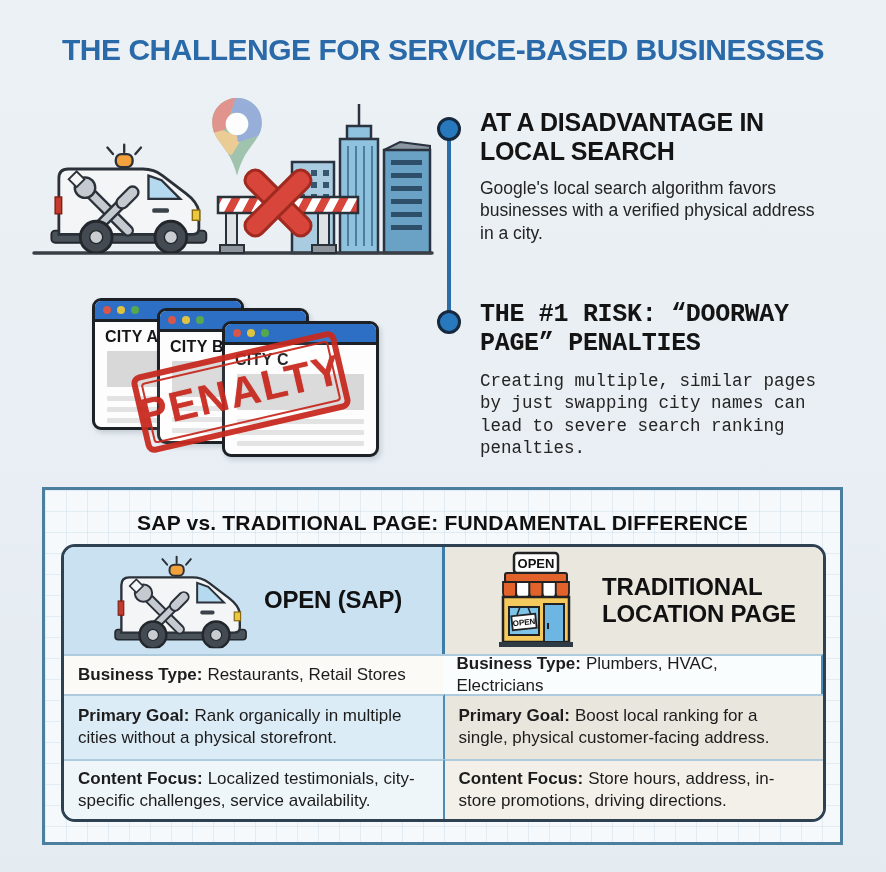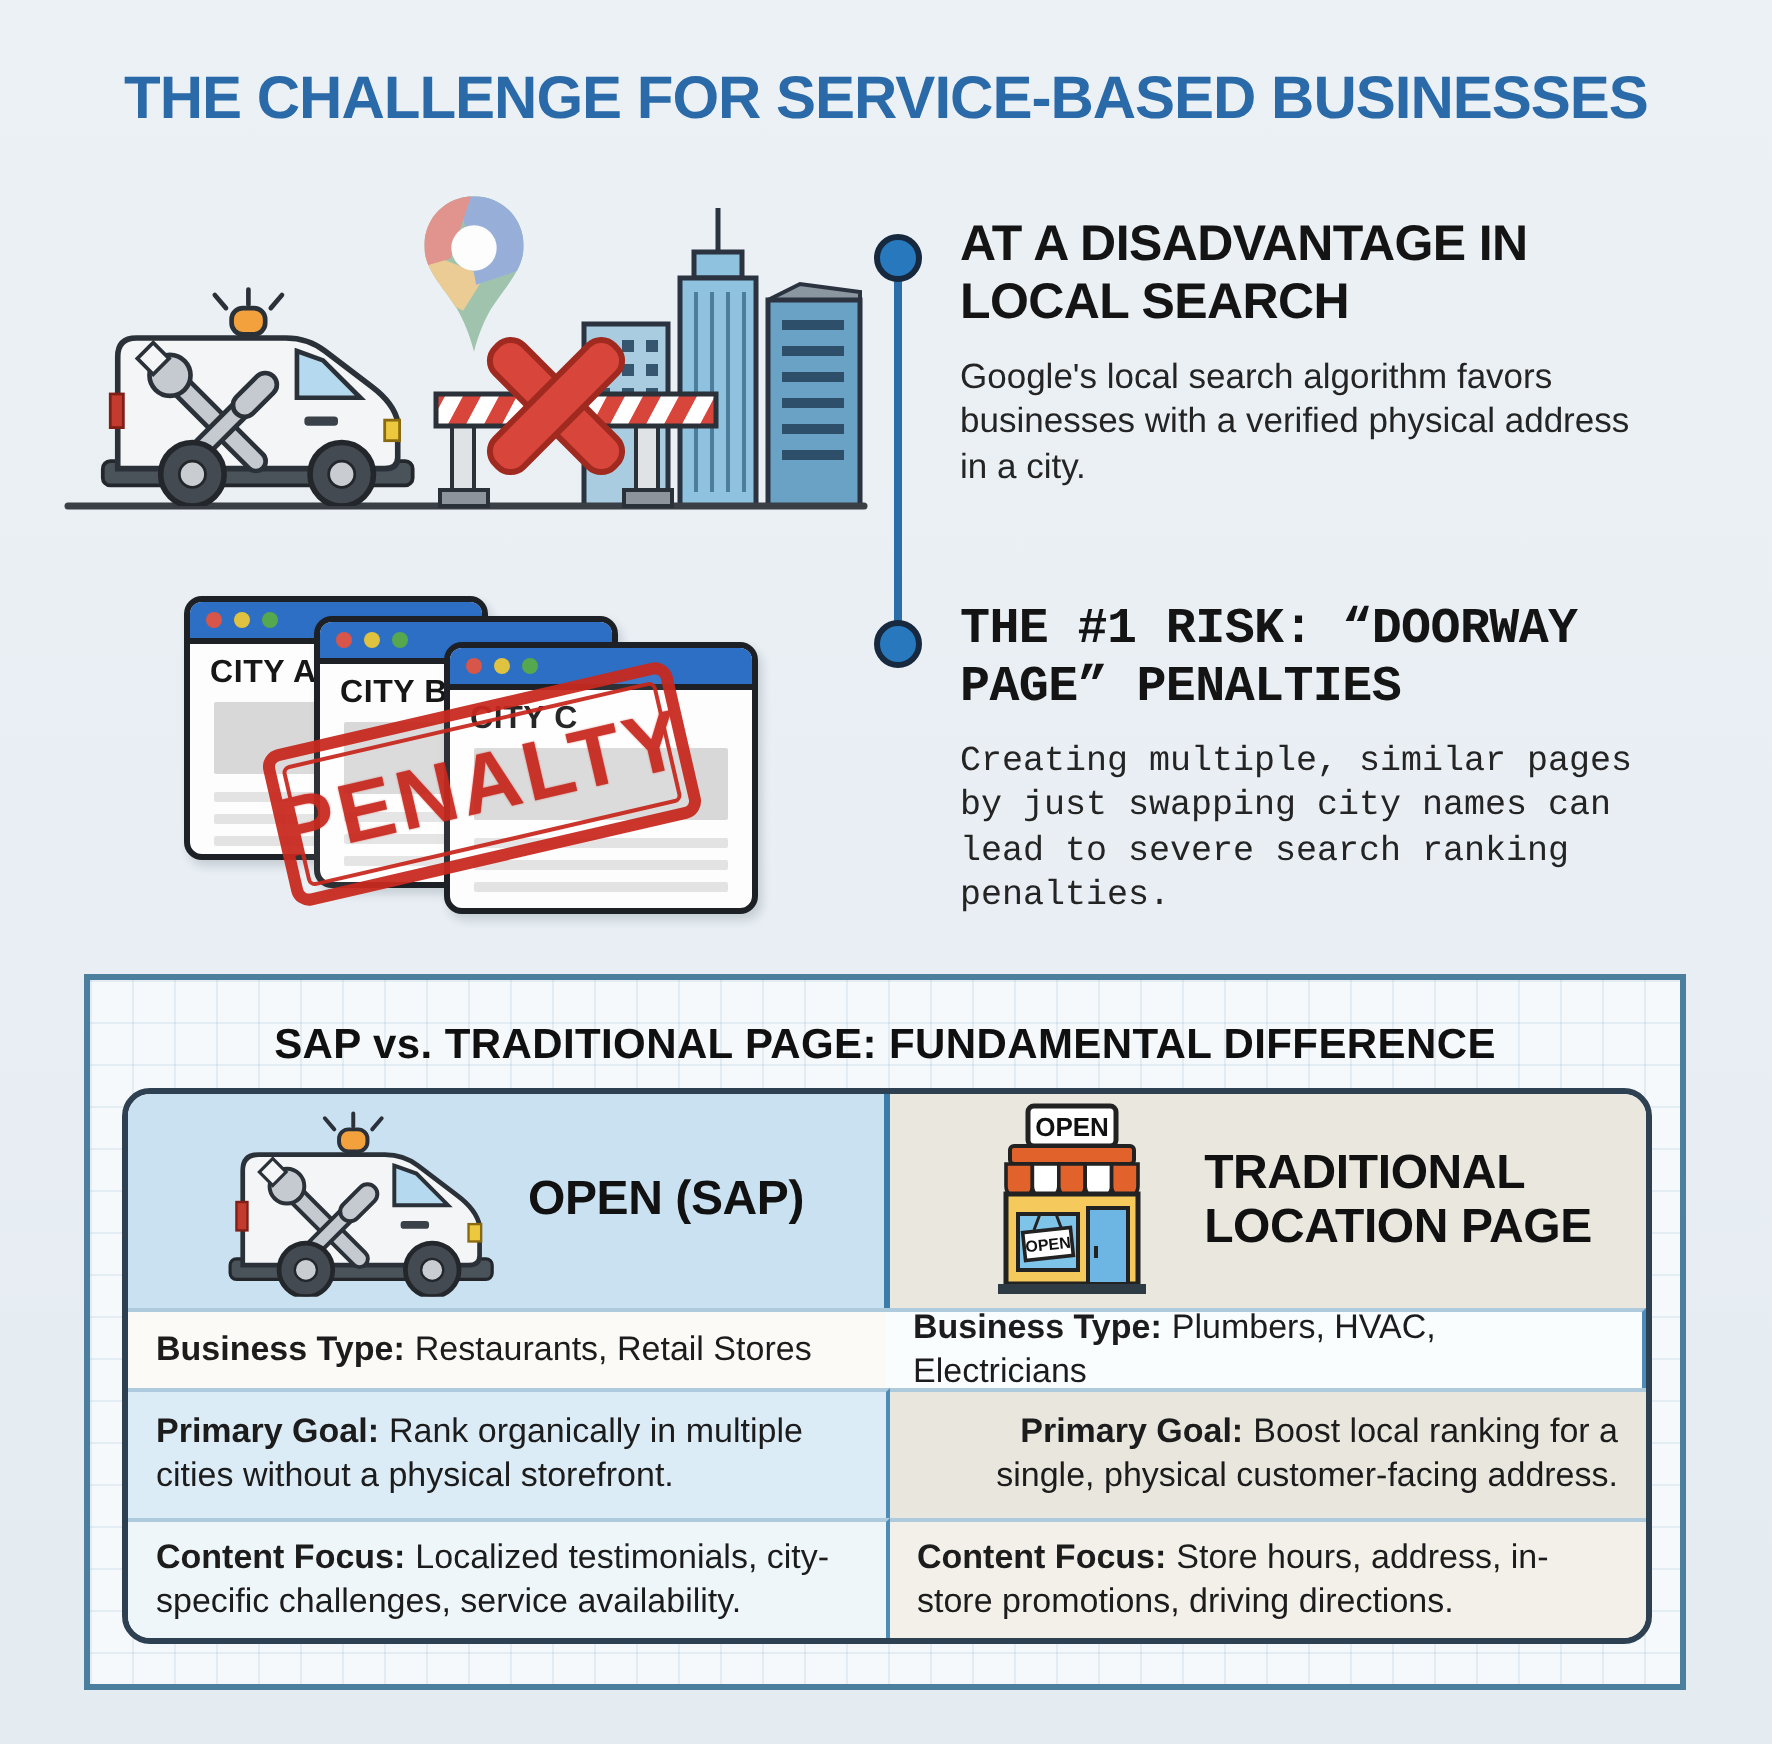--- a/index.html
+++ b/index.html
@@ -74,21 +74,21 @@
   .cmp-header { height:110px; }
   .cmp-header .cell { flex-direction:row; align-items:center; padding:0 6px; gap:10px; }
   .hdr-text { font-size:24px; font-weight:bold; color:#111; line-height:1.12; letter-spacing:-0.2px; }
   .hdr-text span { display:block; }
   .cell-sap  { border-right:3px solid #3c7ca8; }
   .h-sap  { background:#c9e1f1; }
   .h-trad { background:#eae7df; }
   .r1 { height:40px; } .r2 { height:66px; } .r3 { height:62px; }
   .r1 .cell, .r2 .cell, .r3 .cell { border-top:2px solid #aecbdd; }
   .r1 .cell-sap { background:#fafdfe; } .r1 .cell-trad { background:#fbfaf7; }
-  .r2 .cell-sap { background:#dcecf6; } .r2 .cell-trad { background:#e9e6de;text-align:right; }
+  .r2 .cell-sap { background:#dcecf6; } .r2 .cell-trad { background:#e9e6de; }
   .r3 .cell-sap { background:#eff6fa; } .r3 .cell-trad { background:#f2f0e9; }
   .body-rows .cell-sap { border-right:2.5px solid #4e8cb8; }
   svg text { font-family:"Liberation Sans", sans-serif; }
 </style>
 </head>
 <body>
 
 <div class="canvas">
 
   <svg width="0" height="0" style="position:absolute" aria-hidden="true">

